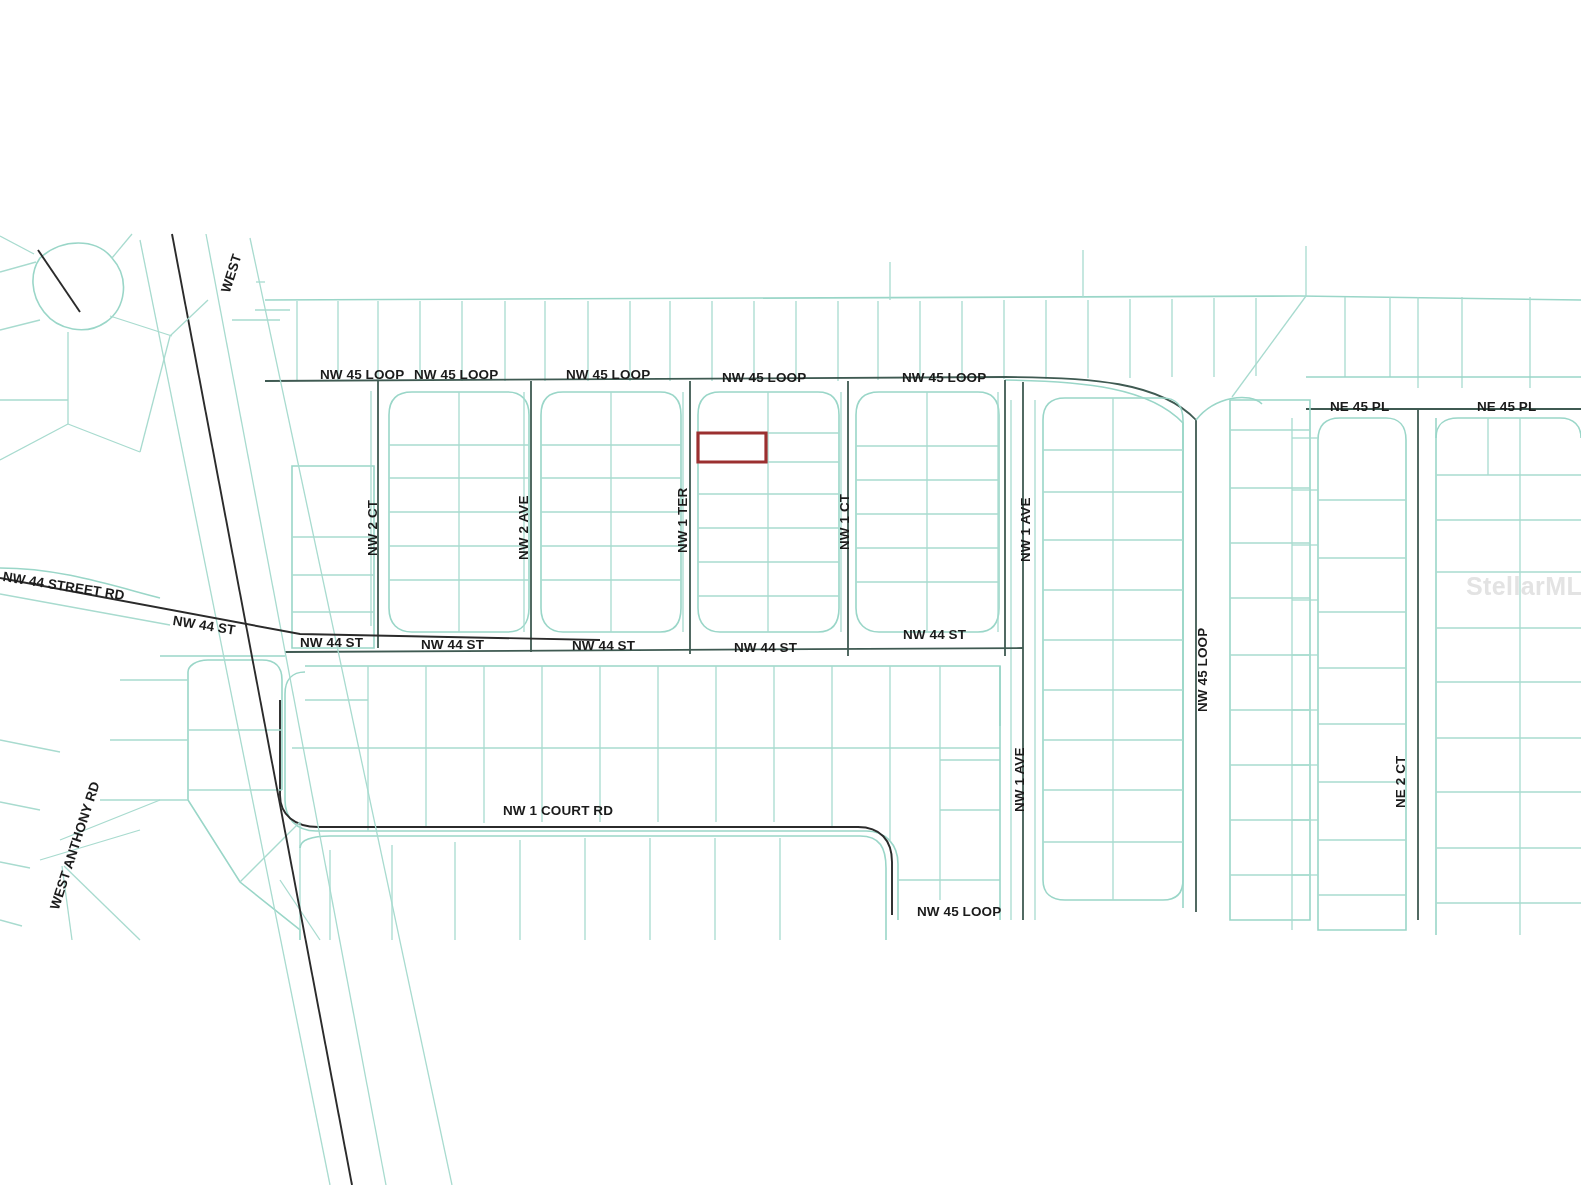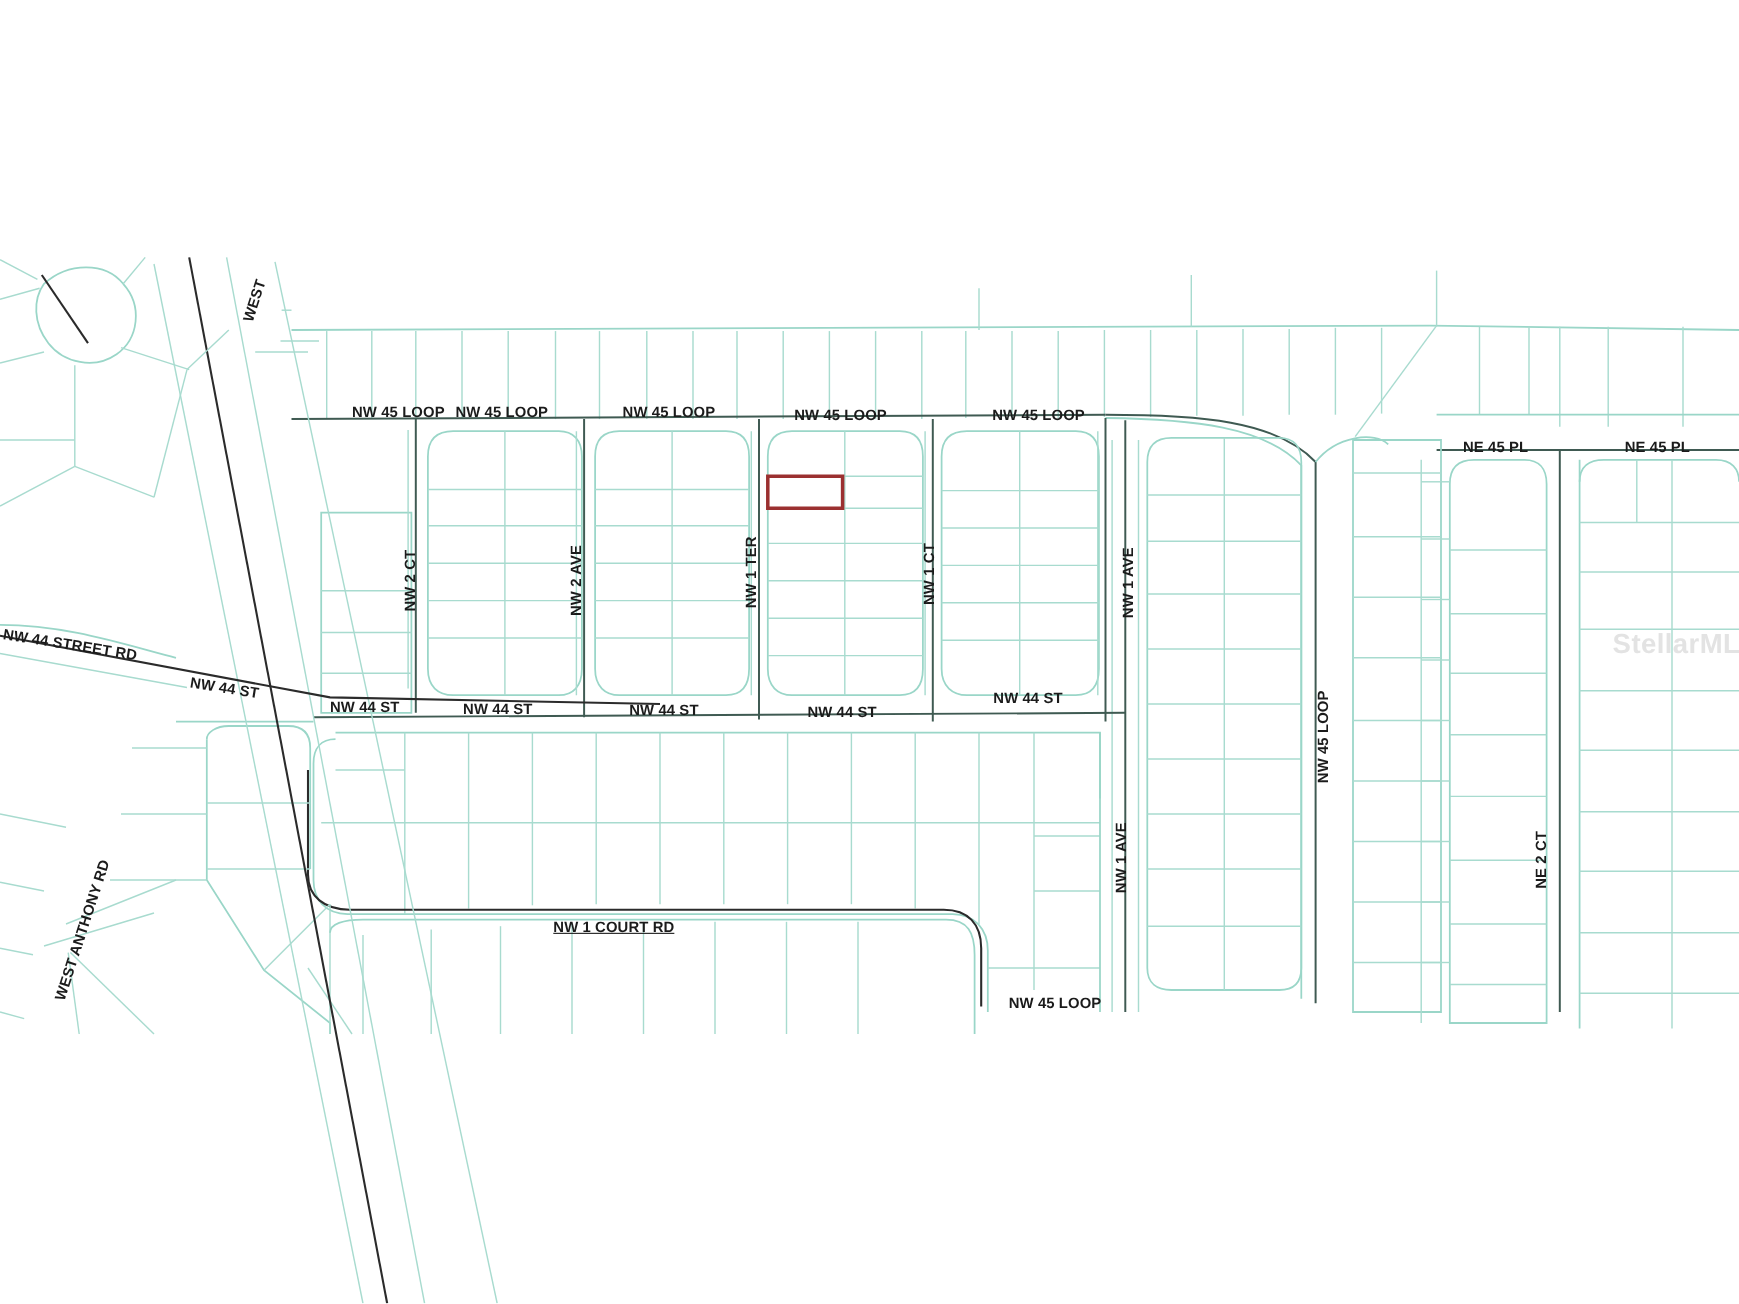--- a/index.html
+++ b/index.html
@@ -338,21 +338,21 @@
       <div class="lbl" style="left: 902px; top: 371px;">NW 45 LOOP</div>
       <div class="lbl" style="left: 1330px; top: 400px;">NE 45 PL</div>
       <div class="lbl" style="left: 1477px; top: 400px;">NE 45 PL</div>
       <div class="lbl v" style="left: 4px; top: 570px; transform: rotate(9deg);">NW 44 STREET RD</div>
       <div class="lbl v" style="left: 174px; top: 614px; transform: rotate(9deg);">NW 44 ST</div>
       <div class="lbl" style="left: 300px; top: 636px;">NW 44 ST</div>
       <div class="lbl" style="left: 421px; top: 638px;">NW 44 ST</div>
       <div class="lbl" style="left: 572px; top: 639px;">NW 44 ST</div>
       <div class="lbl" style="left: 734px; top: 641px;">NW 44 ST</div>
       <div class="lbl" style="left: 903px; top: 628px;">NW 44 ST</div>
-      <div class="lbl" style="left: 503px; top: 836px; text-decoration: underline;">NW 1 COURT RD</div>
+      <div class="lbl" style="left: 503px; top: 804px;">NW 1 COURT RD</div>
       <div class="lbl" style="left: 917px; top: 905px;">NW 45 LOOP</div>
       <div class="lbl v" style="left: 366px; top: 556px; transform: rotate(-90deg);">NW 2 CT</div>
       <div class="lbl v" style="left: 517px; top: 560px; transform: rotate(-90deg);">NW 2 AVE</div>
       <div class="lbl v" style="left: 676px; top: 553px; transform: rotate(-90deg);">NW 1 TER</div>
       <div class="lbl v" style="left: 838px; top: 550px; transform: rotate(-90deg);">NW 1 CT</div>
       <div class="lbl v" style="left: 1019px; top: 562px; transform: rotate(-90deg);">NW 1 AVE</div>
       <div class="lbl v" style="left: 1013px; top: 812px; transform: rotate(-90deg);">NW 1 AVE</div>
       <div class="lbl v" style="left: 1196px; top: 712px; transform: rotate(-90deg);">NW 45 LOOP</div>
       <div class="lbl v" style="left: 1394px; top: 808px; transform: rotate(-90deg);">NE 2 CT</div>
       <div class="lbl v" style="left: 219px; top: 290px; transform: rotate(-72deg);">WEST</div>

